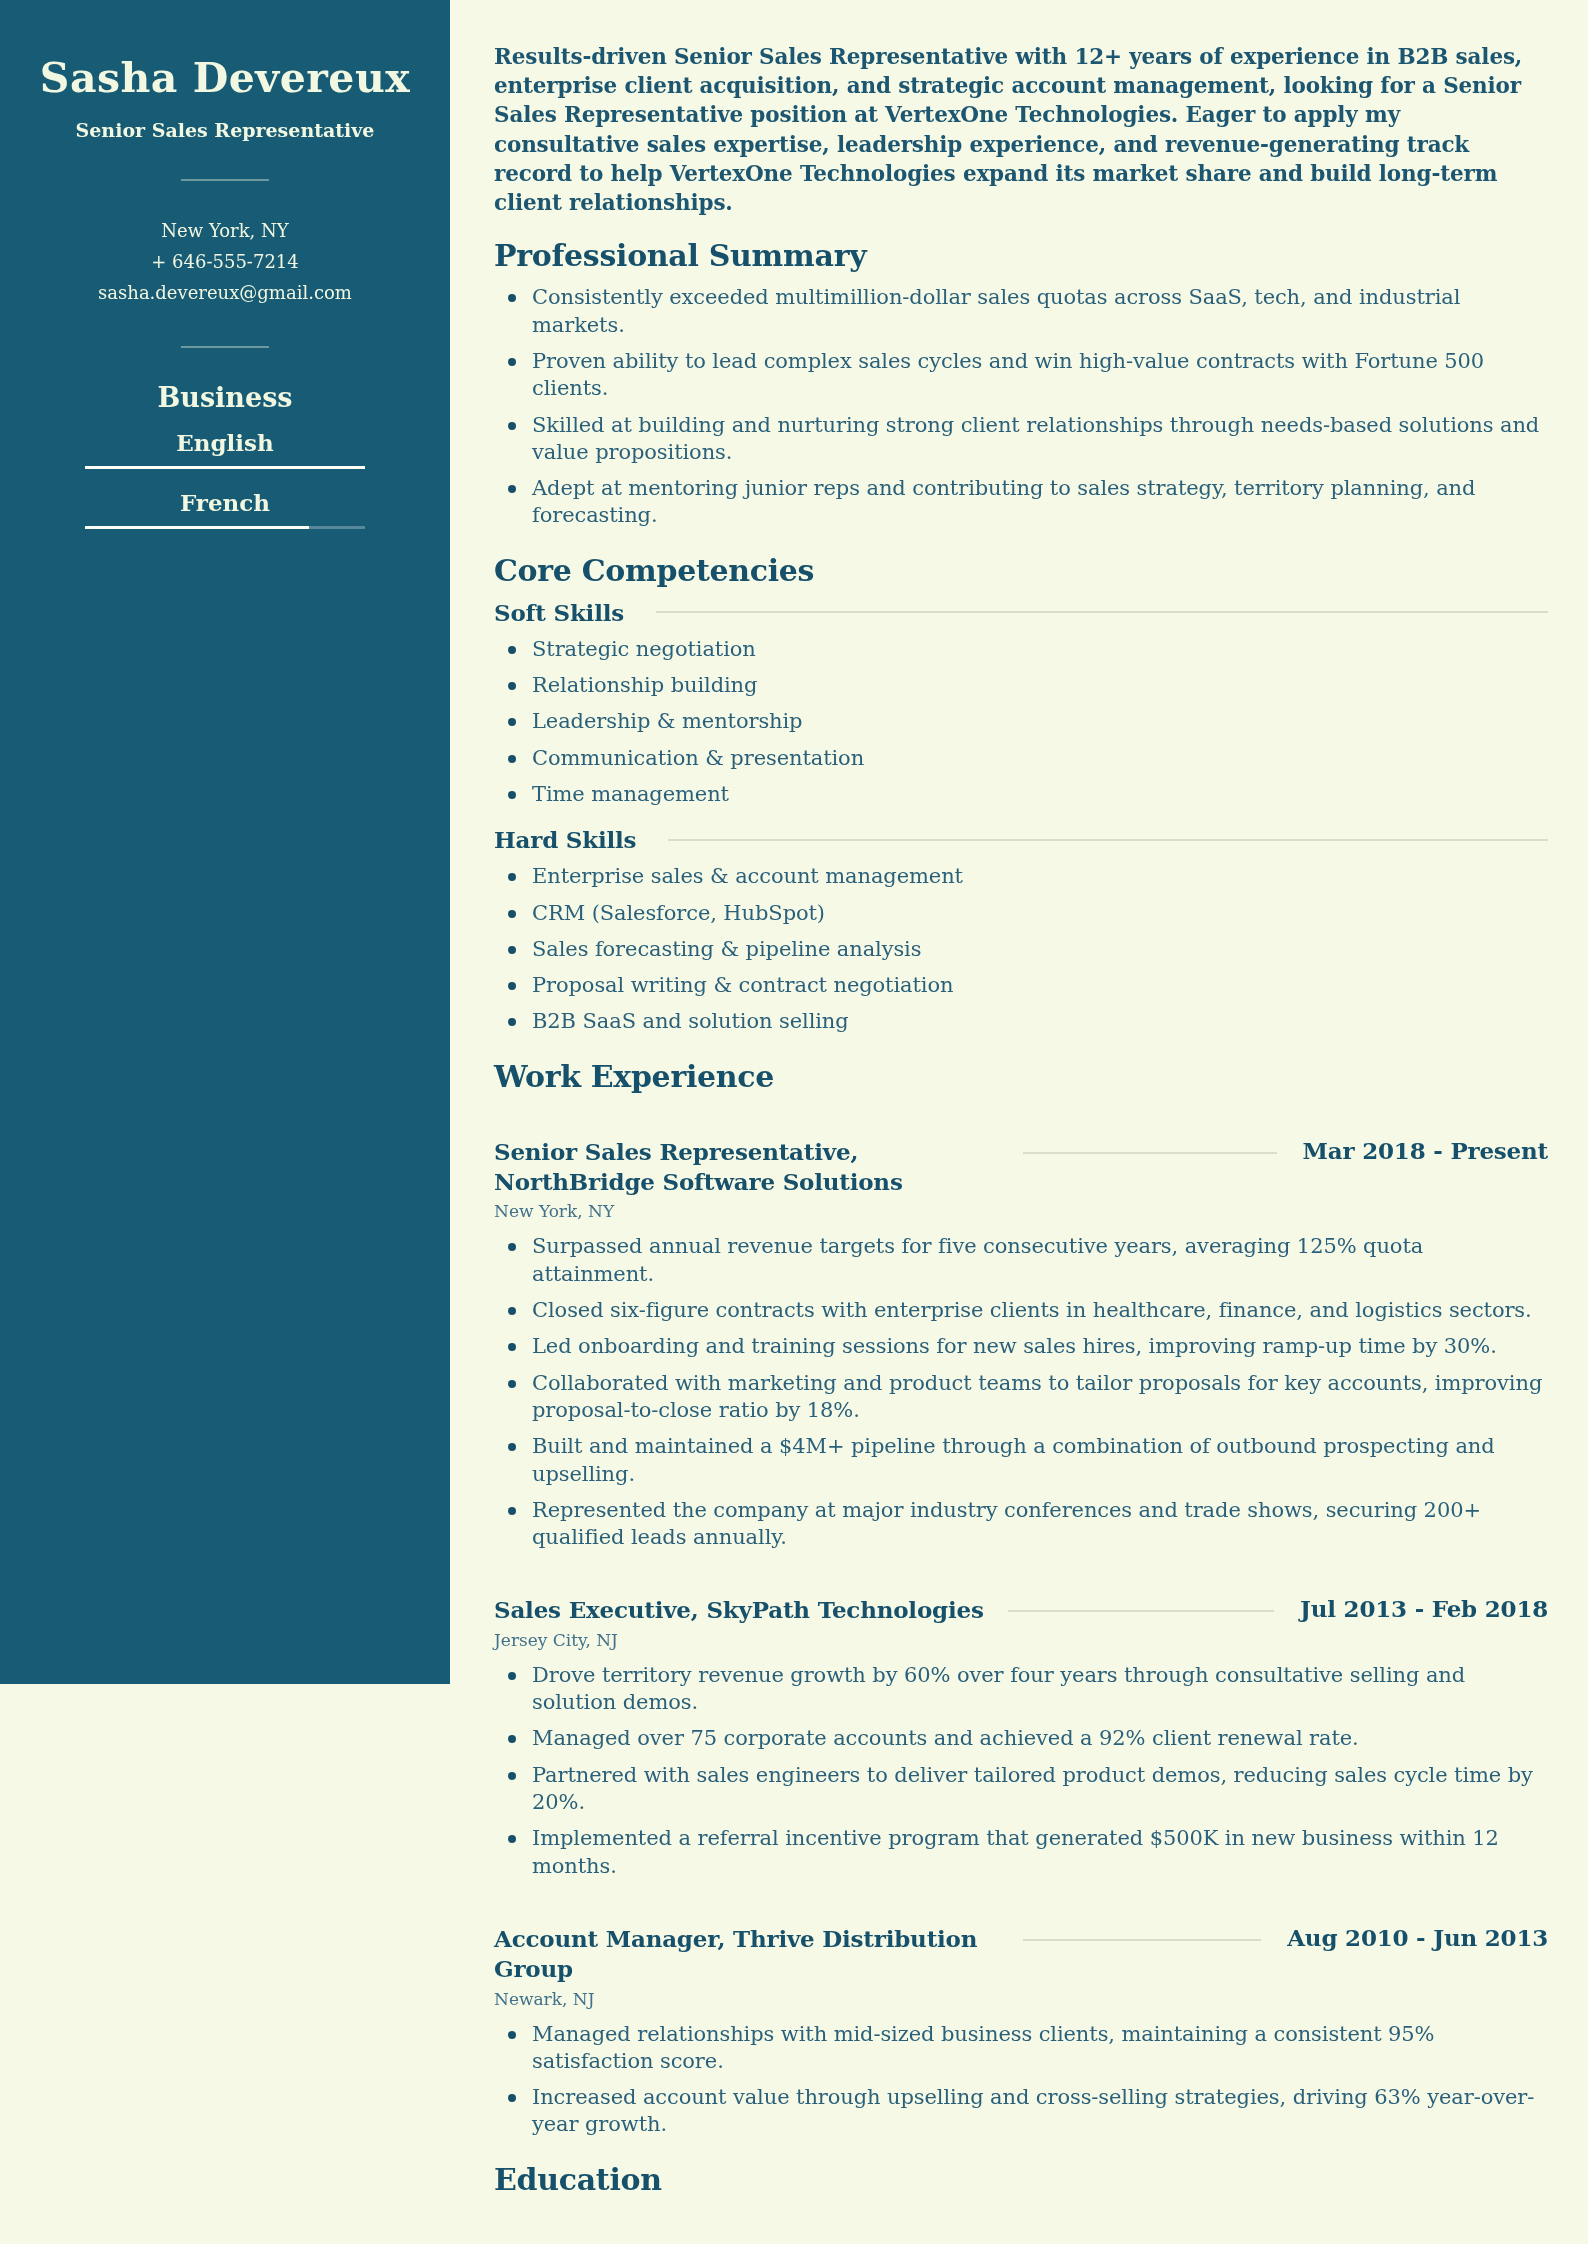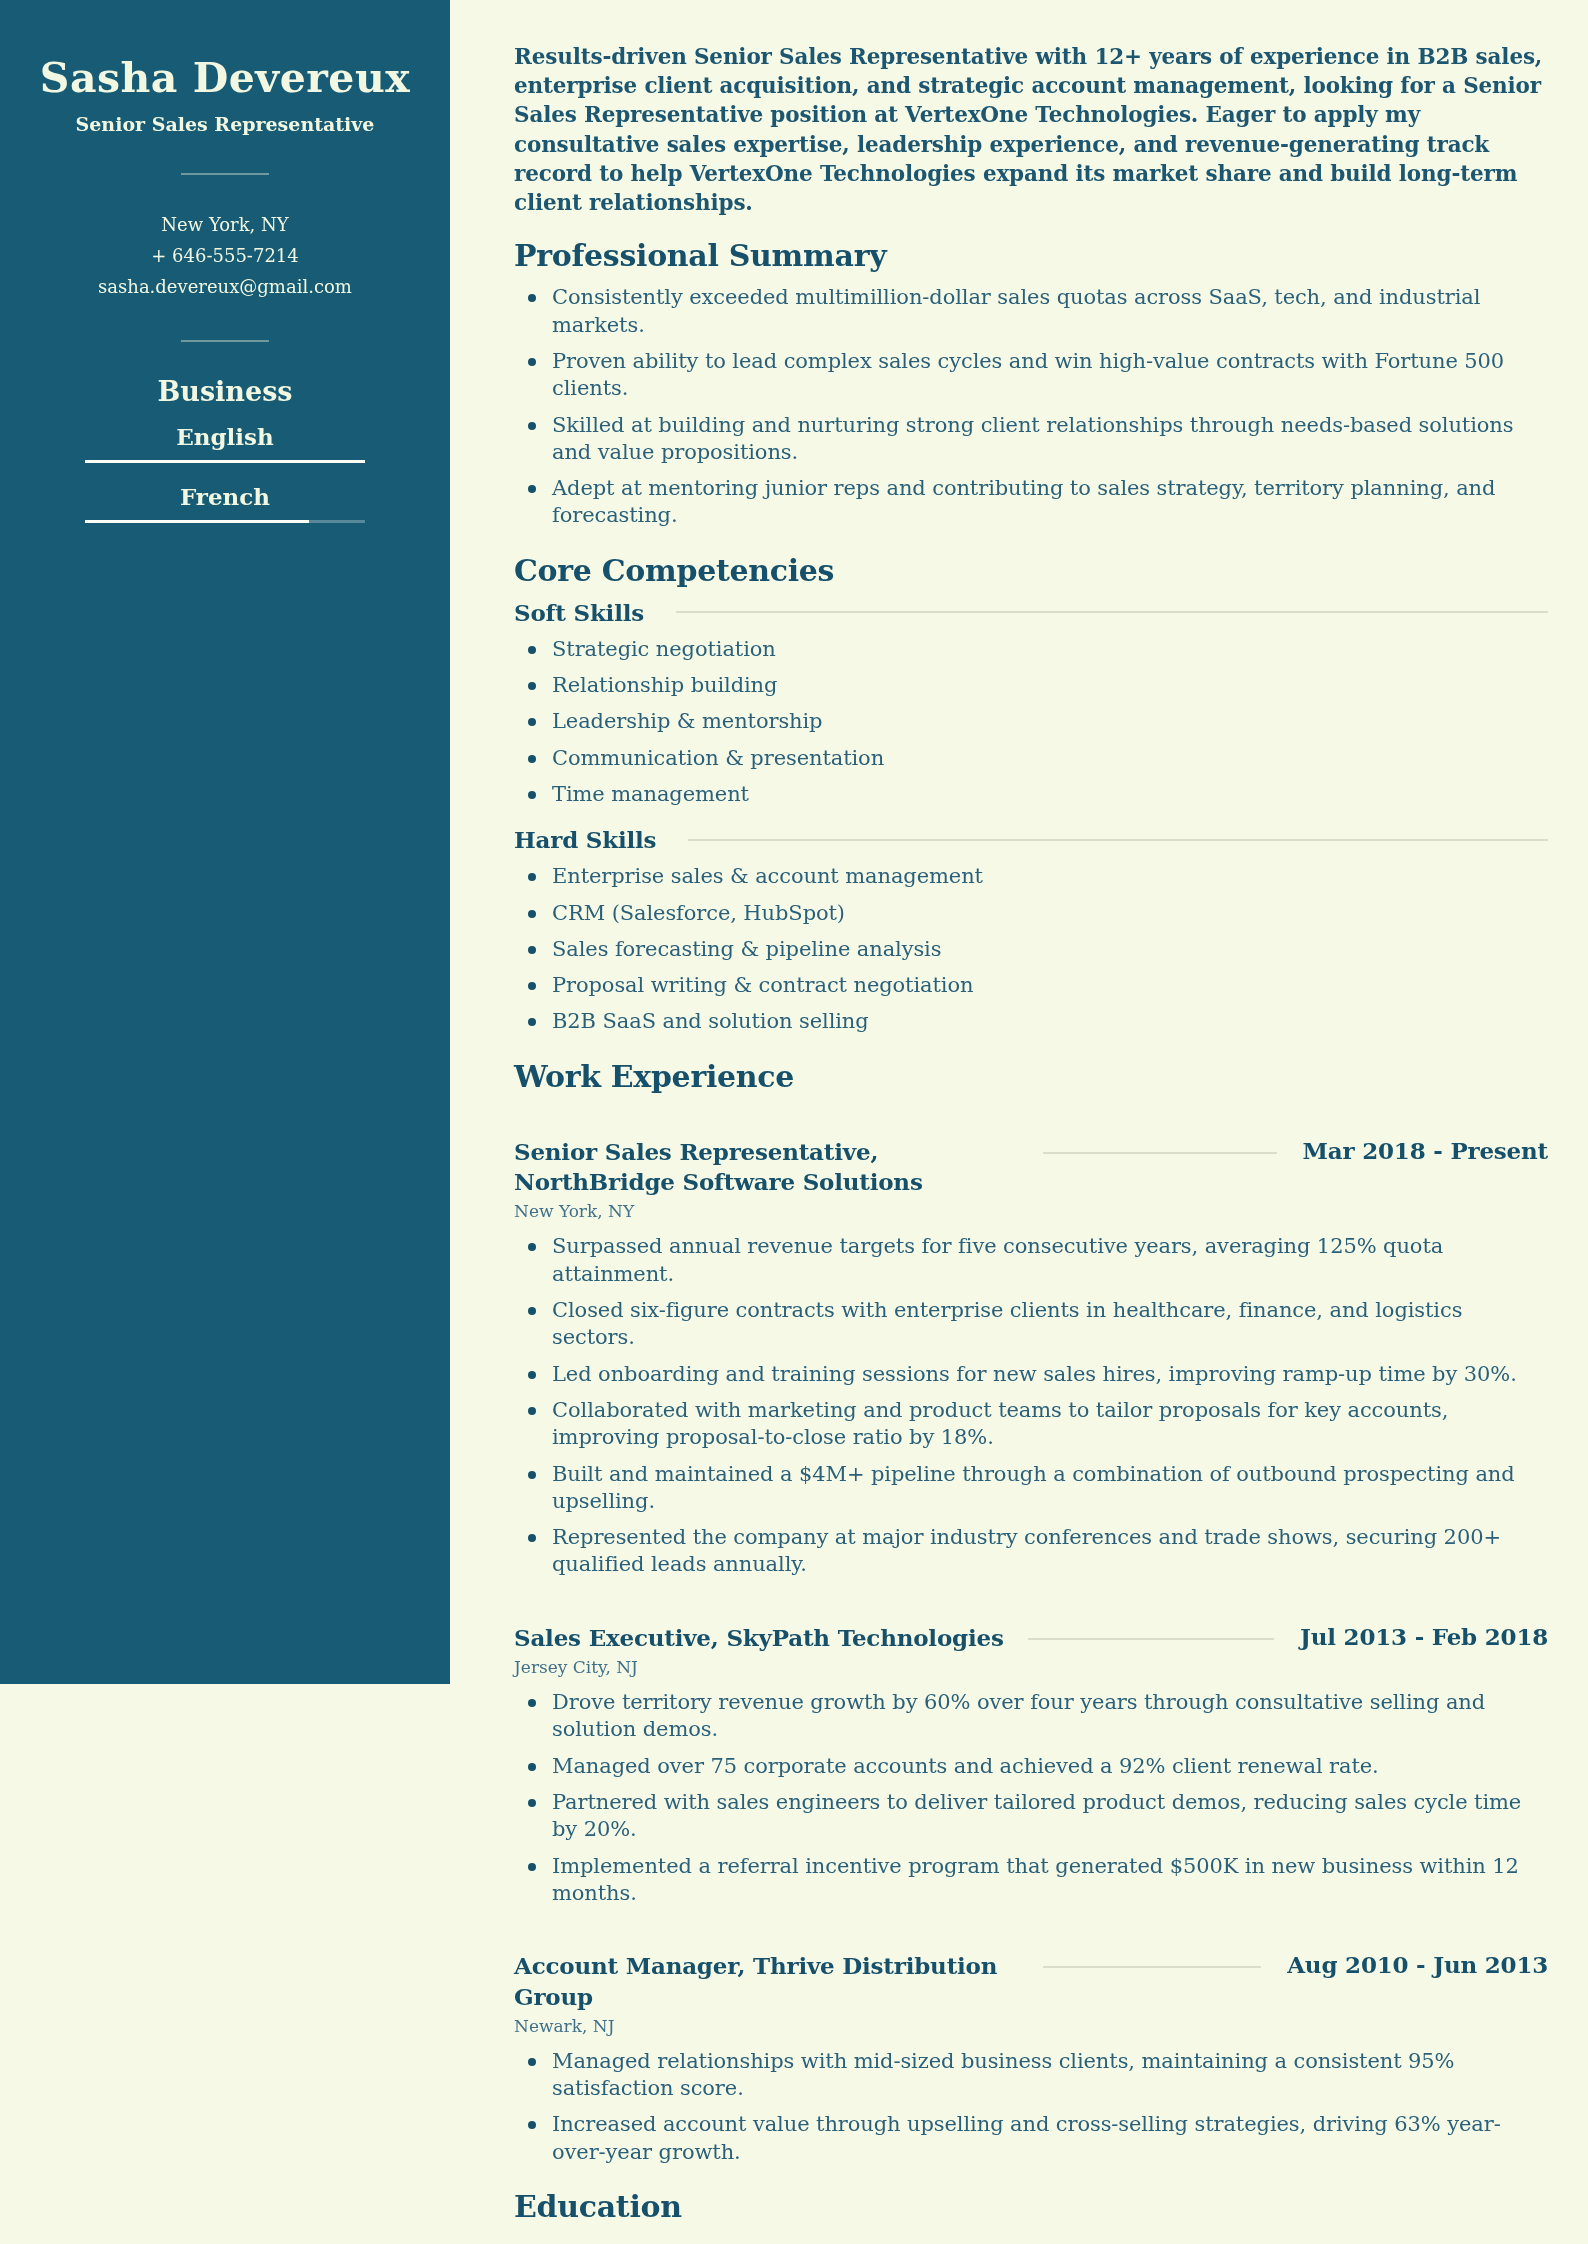--- a/index.html
+++ b/index.html
@@ -10,33 +10,33 @@
     background:#F5F9E6;
   }
   
   .sidebar{
     width:450px;flex:0 0 450px;height:1684px;
     background:#175C74;color:#F2F7E1;
     text-align:center;box-sizing:border-box;
     padding-top:56px;
   }
   .name{font-size:41px;font-weight:bold;letter-spacing:.5px;line-height:1.1;}
-  .role{font-size:19px;font-weight:bold;margin-top:12px;}
+  .role{font-size:19px;font-weight:bold;margin-top:18px;}
   .side-sep{width:88px;height:2px;background:rgba(242,247,225,.4);margin:38px auto 34px;}
   .contact div{font-size:18px;line-height:31px;}
   .lang-heading{font-size:27px;font-weight:bold;margin:6px 0 16px;}
   .lang-item{width:280px;margin:0 auto 20px;}
   .lang-name{font-size:23px;margin-bottom:10px;font-weight:bold;}
   .lang-track{height:3px;background:rgba(255,255,255,.28);}
   .lang-fill{height:3px;background:#FDFEF6;}
   
   .main{
     flex:1;box-sizing:border-box;
     background:#F5F9E6;color:#2B607A;
-    padding:42px 40px 0 64px;
+    padding:42px 40px 0 44px;
   }
   .objective{
     color:#1C5670;font-weight:bold;font-size:21.5px;line-height:1.36;
     letter-spacing:-.15px;margin:0 0 22px;
   }
   h2.section{
     color:#17506A;font-size:30px;margin:24px 0 12px;line-height:1.1;
     letter-spacing:-.3px;
   }
   h2.section.first{margin-top:0;}

